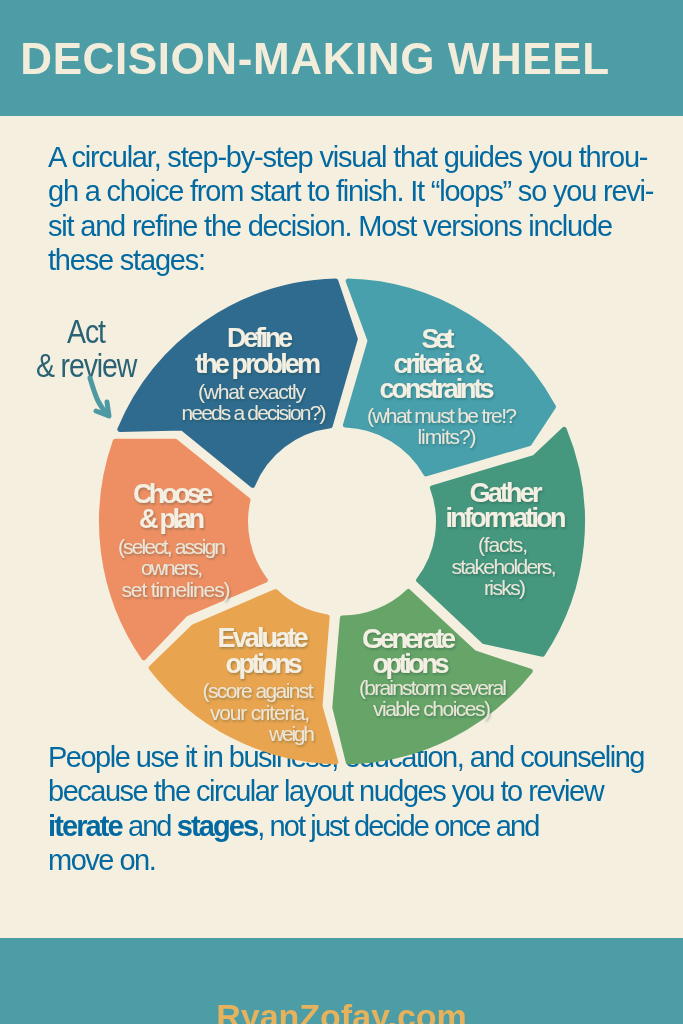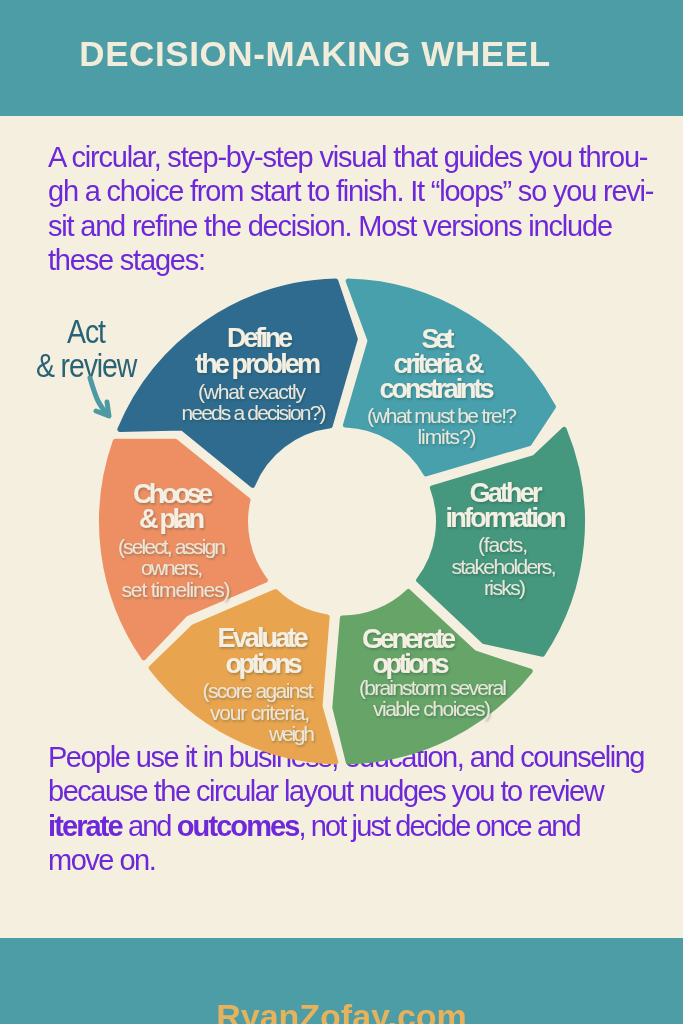--- a/index.html
+++ b/index.html
@@ -1,41 +1,41 @@
 <!DOCTYPE html>
 <html><head>
 <meta charset="utf-8">
 <style>
   html,body{margin:0;padding:0;}
   body{width:683px;height:1024px;background:#f5efdf;font-family:"Liberation Sans",sans-serif;overflow:hidden;position:relative;}
   .band{position:absolute;left:0;width:683px;background:#4d9da6;}
   #top{top:0;height:116px;}
   #bot{top:938px;height:86px;}
   h1{margin:0;position:absolute;top:34px;left:0;width:630px;text-align:center;
-     font-size:35px;font-weight:700;color:#f2ecda;letter-spacing:0.6px;}
-  .para{position:absolute;left:48px;color:#6d28d9;font-size:29px;line-height:34.4px;font-weight:400;letter-spacing:-1.2px;white-space:nowrap;}
+     font-size:44px;font-weight:700;color:#f2ecda;letter-spacing:0.6px;}
+  .para{position:absolute;left:48px;color:#0369a1;font-size:29px;line-height:34.4px;font-weight:400;letter-spacing:-1.2px;white-space:nowrap;}
   #intro{top:140px;}
   #outro{top:740px;letter-spacing:-1.5px;}
   #footer-text{position:absolute;top:997px;left:0;width:683px;text-align:center;
      font-size:34px;font-weight:700;color:#e6b25c;letter-spacing:0px;}
   #actreview{position:absolute;top:315px;left:16px;width:140px;text-align:center;transform:scale(0.95,1.08);transform-origin:50% 0;
      color:#2a6375;font-size:30px;line-height:31px;font-weight:400;letter-spacing:-1.2px;}
   svg{position:absolute;top:0;left:0;}
   .t1{font-weight:700;fill:#f3efe2;font-size:27px;}
   .t2{font-weight:400;fill:#eae6d9;font-size:21px;}
   text{lengthAdjust:spacingAndGlyphs;}
 </style>
 </head>
 <body>
 <div class="band" id="top"></div>
 <div class="band" id="bot"></div>
 <h1>DECISION-MAKING WHEEL</h1>
 <div class="para" id="intro">A circular, step-by-step visual that guides you throu-<br>gh a choice from start to finish. It “loops” so you revi-<br>sit and refine the decision. Most versions include<br>these stages:</div>
 <div id="actreview">Act<br>&amp; review</div>
-<div class="para" id="outro">People use it in business, education, and counseling<br>because the circular layout nudges you to review<br><span style="letter-spacing:-1.9px"><b>iterate</b> and <b>outcomes</b>, not just decide once and</span><br>move on.</div>
+<div class="para" id="outro">People use it in business, education, and counseling<br>because the circular layout nudges you to review<br><span style="letter-spacing:-1.9px"><b>iterate</b> and <b>stages</b>, not just decide once and</span><br>move on.</div>
 <div id="footer-text">RyanZofay.com</div>
 <svg width="683" height="1024" viewBox="0 0 683 1024">
 <defs>
       <filter id="ds" x="-20%" y="-20%" width="140%" height="140%">
         <feDropShadow dx="1" dy="1.5" stdDeviation="1.2" flood-color="#1a3a33" flood-opacity="0.35"></feDropShadow>
       </filter>
     </defs>
 <path d="M 119.8,429.5 A 240.5 240.5 0 0 1 335.8,281.1 L 355.3,339.0 L 330.2,425.7 A 96.5 96.5 0 0 0 252.6,485.3 L 182.3,428.1 Z" fill="#2e6b8e" stroke="#2e6b8e" stroke-width="5.0" stroke-linejoin="round"></path>
 <path d="M 348.2,281.1 A 240.5 240.5 0 0 1 553.4,406.8 L 529.4,443.5 L 426.0,473.9 A 96.5 96.5 0 0 0 345.4,425.1 L 370.1,340.7 Z" fill="#48a0ac" stroke="#48a0ac" stroke-width="5.0" stroke-linejoin="round"></path>
 <path d="M 564.2,429.4 A 240.5 240.5 0 0 1 542.5,654.3 L 484.1,641.6 L 418.6,580.2 A 96.5 96.5 0 0 0 432.4,487.8 L 534.6,457.4 Z" fill="#45977e" stroke="#45977e" stroke-width="5.0" stroke-linejoin="round"></path>

